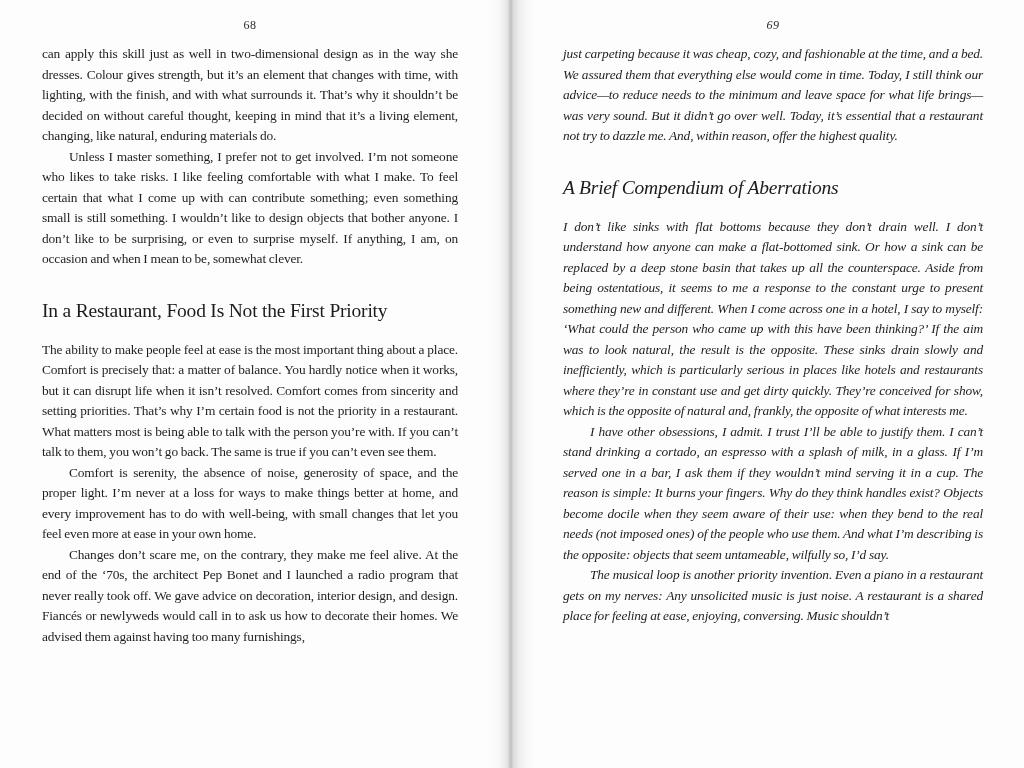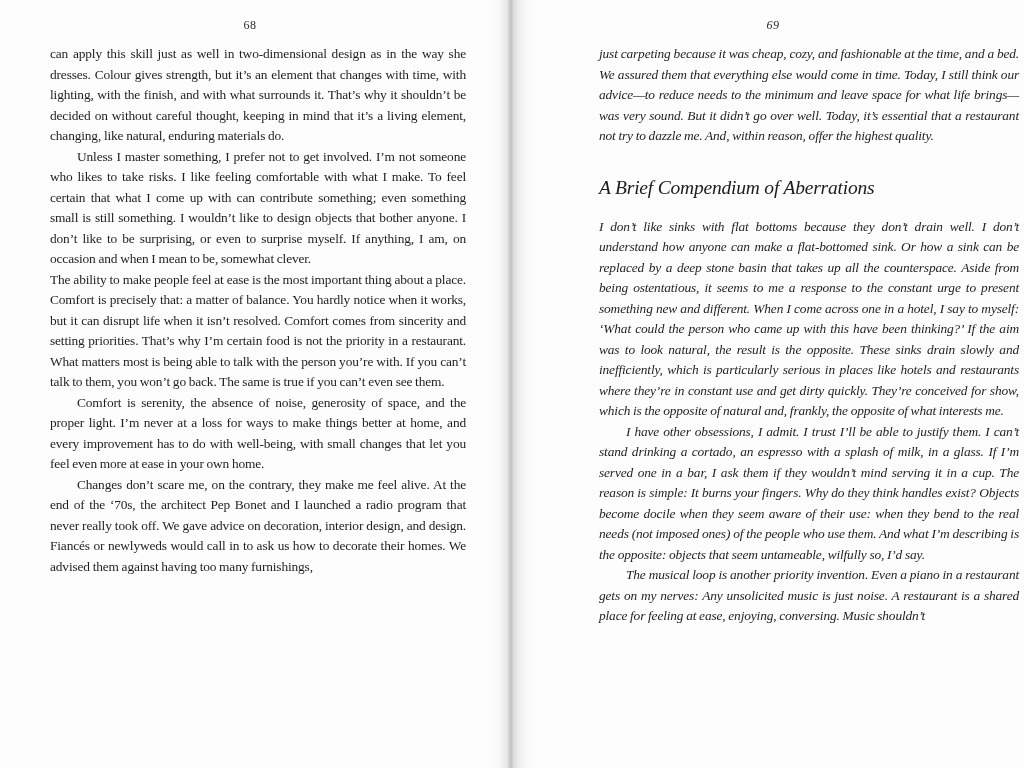--- a/index.html
+++ b/index.html
@@ -51,22 +51,22 @@
     letter-spacing: 0.5px;
     color: #2c2c2c;
   }
   .folio-left  { left: 42px; width: 416px; }
   .folio-right { left: 51px; width: 420px; }
 
   .textcol {
     position: absolute;
     top: 44px;
   }
-  .textcol-left  { left: 50px; width: 416px; }
-  .textcol-right { left: 51px; width: 420px; margin-left: 36px; }
+  .textcol-left  { left: 42px; width: 416px; }
+  .textcol-right { left: 51px; width: 420px; }
 
   .para {
     margin: 0;
     text-align: justify;
     font-size: 13.4px;
     line-height: 20.5px;
     letter-spacing: -0.15px;
     word-spacing: -0.4px;
     color: #1e1e1e;
   }
@@ -85,20 +85,21 @@
 </head>
 <body>
 
 <div class="spread">
 
   <div class="page page-left">
     <div class="folio folio-left">68</div>
     <div class="textcol textcol-left">
       <p class="para">can apply this skill just as well in two-dimensional design as in the way she dresses. Colour gives strength, but it’s an element that changes with time, with lighting, with the finish, and with what surrounds it. That’s why it shouldn’t be decided on without careful thought, keeping in mind that it’s a living element, changing, like natural, enduring materials do.</p>
       <p class="para indent">Unless I master something, I prefer not to get involved. I’m not someone who likes to take risks. I like feeling comfortable with what I make. To feel certain that what I come up with can contribute something; even something small is still something. I wouldn’t like to design objects that bother anyone. I don’t like to be surprising, or even to surprise myself. If anything, I am, on occasion and when I mean to be, somewhat clever.</p>
+      <h2 class="section-heading">In a Restaurant, Food Is Not the First Priority</h2>
       <p class="para">The ability to make people feel at ease is the most important thing about a place. Comfort is precisely that: a matter of balance. You hardly notice when it works, but it can disrupt life when it isn’t resolved. Comfort comes from sincerity and setting priorities. That’s why I’m certain food is not the priority in a restaurant. What matters most is being able to talk with the person you’re with. If you can’t talk to them, you won’t go back. The same is true if you can’t even see them.</p>
       <p class="para indent">Comfort is serenity, the absence of noise, generosity of space, and the proper light. I’m never at a loss for ways to make things better at home, and every improvement has to do with well-being, with small changes that let you feel even more at ease in your own home.</p>
       <p class="para indent">Changes don’t scare me, on the contrary, they make me feel alive. At the end of the ‘70s, the architect Pep Bonet and I launched a radio program that never really took off. We gave advice on decoration, interior design, and design. Fiancés or newlyweds would call in to ask us how to decorate their homes. We advised them against having too many furnishings,</p>
     </div>
   </div>
 
   <div class="page page-right">
     <div class="folio folio-right">69</div>
     <div class="textcol textcol-right">
       <p class="para">just carpeting because it was cheap, cozy, and fashionable at the time, and a bed. We assured them that everything else would come in time. Today, I still think our advice—to reduce needs to the minimum and leave space for what life brings—was very sound. But it didn’t go over well. Today, it’s essential that a restaurant not try to dazzle me. And, within reason, offer the highest quality.</p>

